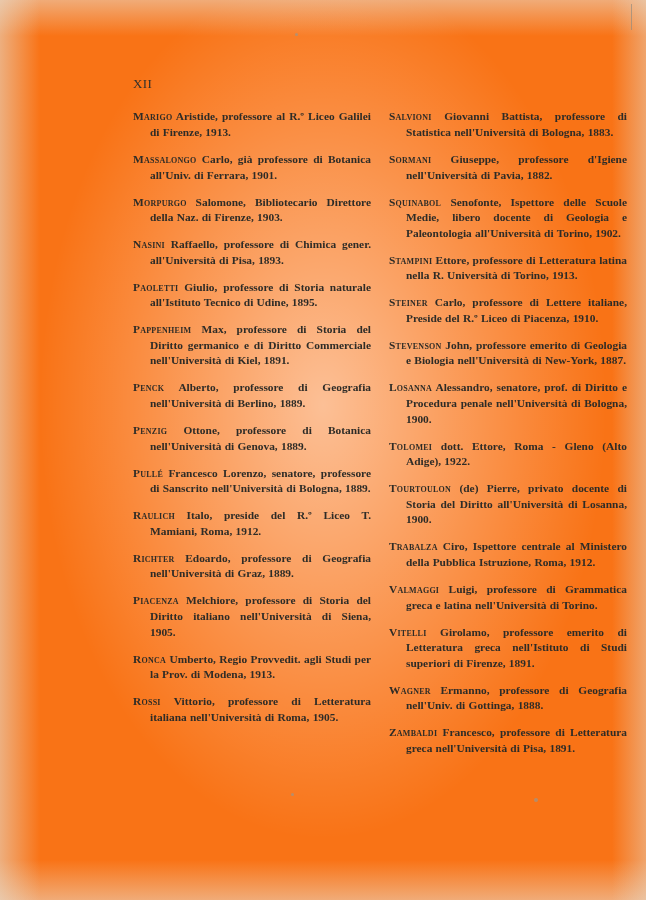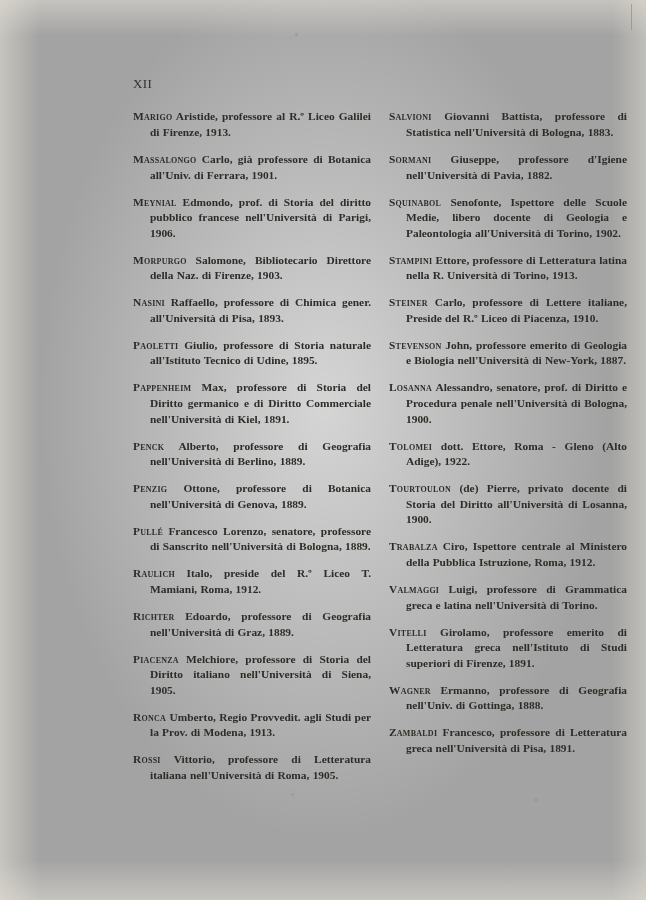--- a/index.html
+++ b/index.html
@@ -13,21 +13,21 @@
     position: relative;
     overflow: hidden;
     font-family: "Liberation Serif", serif;
     color: #2b2b28;
   }
   .page {
     position: absolute;
     left: 0; top: 0;
     width: 646px;
     height: 900px;
-    background: #a3a3a3;
+    background: #f97316;
   }
   
   .paper-tone {
     position: absolute;
     left: 0; top: 0; right: 0; bottom: 0;
     background:
       radial-gradient(ellipse at 50% 45%, rgba(255,255,255,0.55) 0%, rgba(250,248,242,0.0) 62%),
       linear-gradient(90deg, rgba(228,224,212,0.55) 0px, rgba(250,248,243,0) 40px),
       linear-gradient(270deg, rgba(228,224,212,0.45) 0px, rgba(250,248,243,0) 34px),
       linear-gradient(180deg, rgba(232,228,217,0.5) 0px, rgba(250,248,243,0) 36px),
@@ -112,21 +112,20 @@
   <div class="dot dot-top"></div>
   <div class="dot dot-bottom"></div>
   <div class="dot dot-bottom-right"></div>
 
   <div class="folio">XII</div>
 
   <div class="columns">
     <div class="col col-left" id="col-left">
         <p class="entry"><span class="sc">Marigo</span><span> Aristide, professore al R.º Liceo Galilei di Firenze, 1913.</span></p>
         <p class="entry"><span class="sc">Massalongo</span><span> Carlo, già professore di Botanica all'Univ. di Ferrara, 1901.</span></p>
-        <p class="entry"><span class="sc">Meynial</span><span> Edmondo, prof. di Storia del diritto pubblico francese nell'Università di Parigi, 1906.</span></p>
         <p class="entry"><span class="sc">Morpurgo</span><span> Salomone, Bibliotecario Direttore della Naz. di Firenze, 1903.</span></p>
         <p class="entry"><span class="sc">Nasini</span><span> Raffaello, professore di Chimica gener. all'Università di Pisa, 1893.</span></p>
         <p class="entry"><span class="sc">Paoletti</span><span> Giulio, professore di Storia naturale all'Istituto Tecnico di Udine, 1895.</span></p>
         <p class="entry"><span class="sc">Pappenheim</span><span> Max, professore di Storia del Diritto germanico e di Diritto Commerciale nell'Università di Kiel, 1891.</span></p>
         <p class="entry"><span class="sc">Penck</span><span> Alberto, professore di Geografia nell'Università di Berlino, 1889.</span></p>
         <p class="entry"><span class="sc">Penzig</span><span> Ottone, professore di Botanica nell'Università di Genova, 1889.</span></p>
         <p class="entry"><span class="sc">Pullé</span><span> Francesco Lorenzo, senatore, professore di Sanscrito nell'Università di Bologna, 1889.</span></p>
         <p class="entry"><span class="sc">Raulich</span><span> Italo, preside del R.º Liceo T. Mamiani, Roma, 1912.</span></p>
         <p class="entry"><span class="sc">Richter</span><span> Edoardo, professore di Geografia nell'Università di Graz, 1889.</span></p>
         <p class="entry"><span class="sc">Piacenza</span><span> Melchiore, professore di Storia del Diritto italiano nell'Università di Siena, 1905.</span></p>

